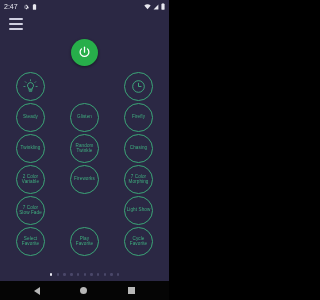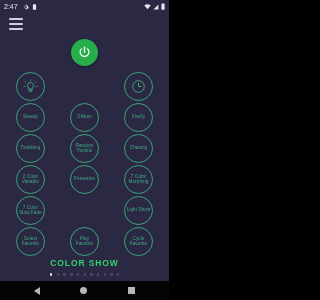--- a/index.html
+++ b/index.html
@@ -371,21 +371,20 @@
       <div class="cell">
         <div class="circle-btn">
           <span class="circle-label">Cycle Favorite</span>
         </div>
       </div>
     </div>
 
   </div>
 
   <div class="footer">
-    <div class="footer-title">COLOR SHOW</div>
     <div class="dots" id="pager-dots">
         <div class="dot active"></div>
         <div class="dot"></div>
         <div class="dot"></div>
         <div class="dot"></div>
         <div class="dot"></div>
         <div class="dot"></div>
         <div class="dot"></div>
         <div class="dot"></div>
         <div class="dot"></div>

